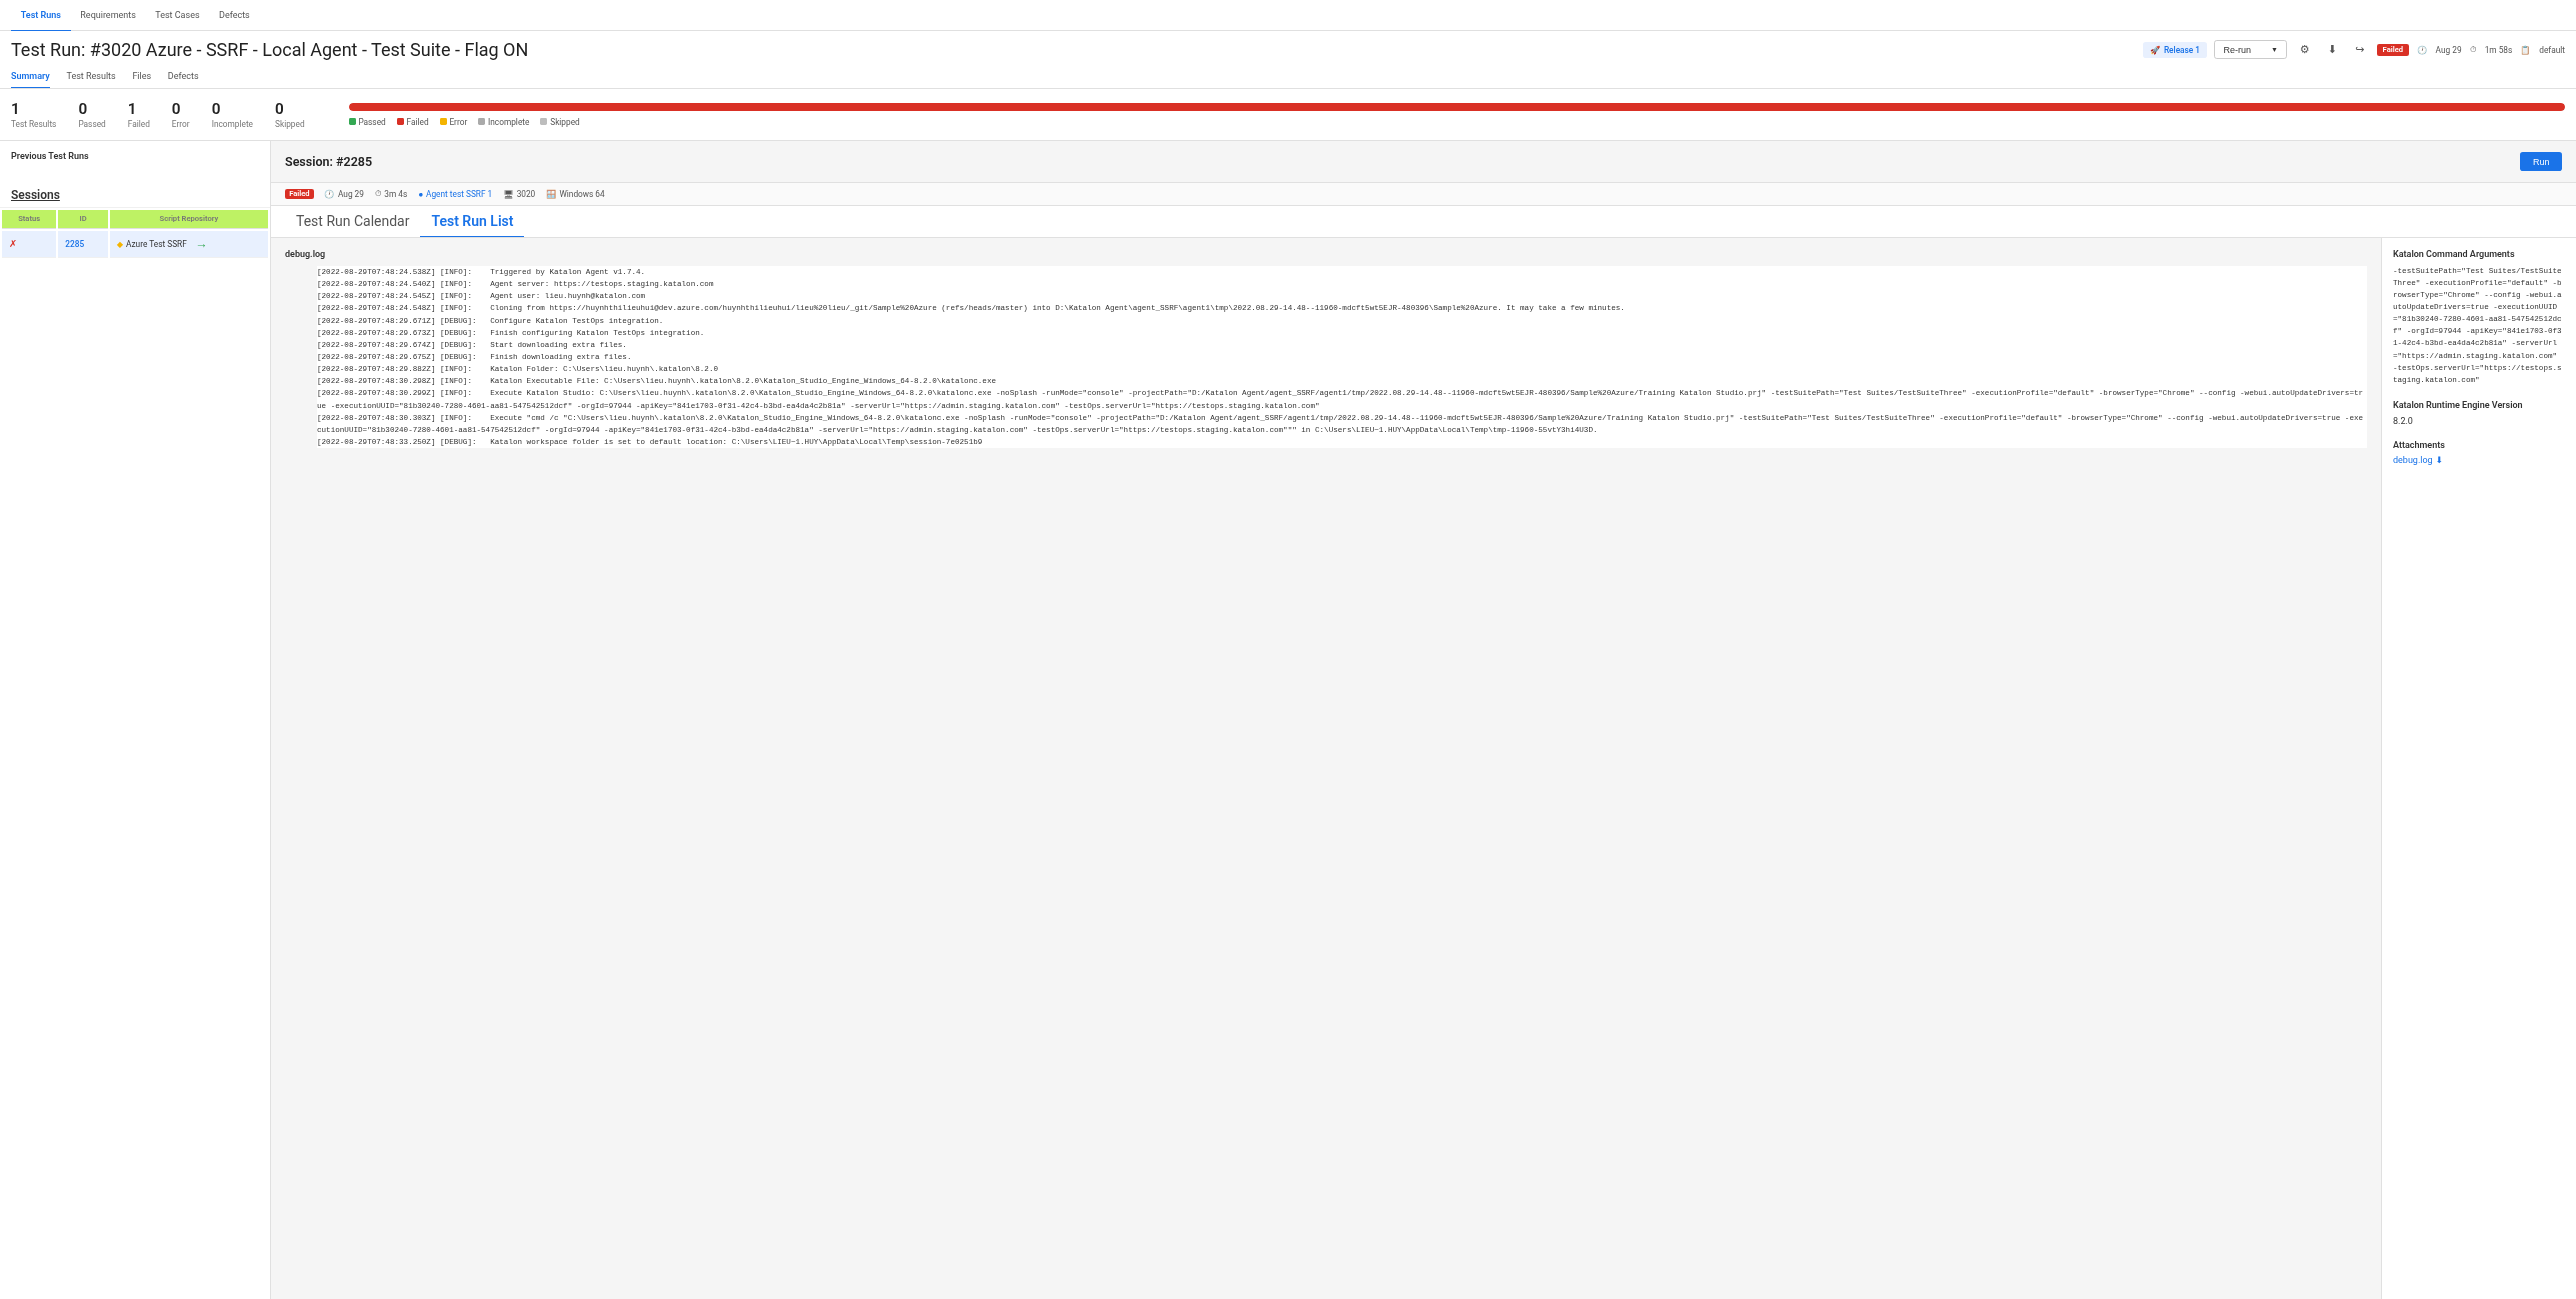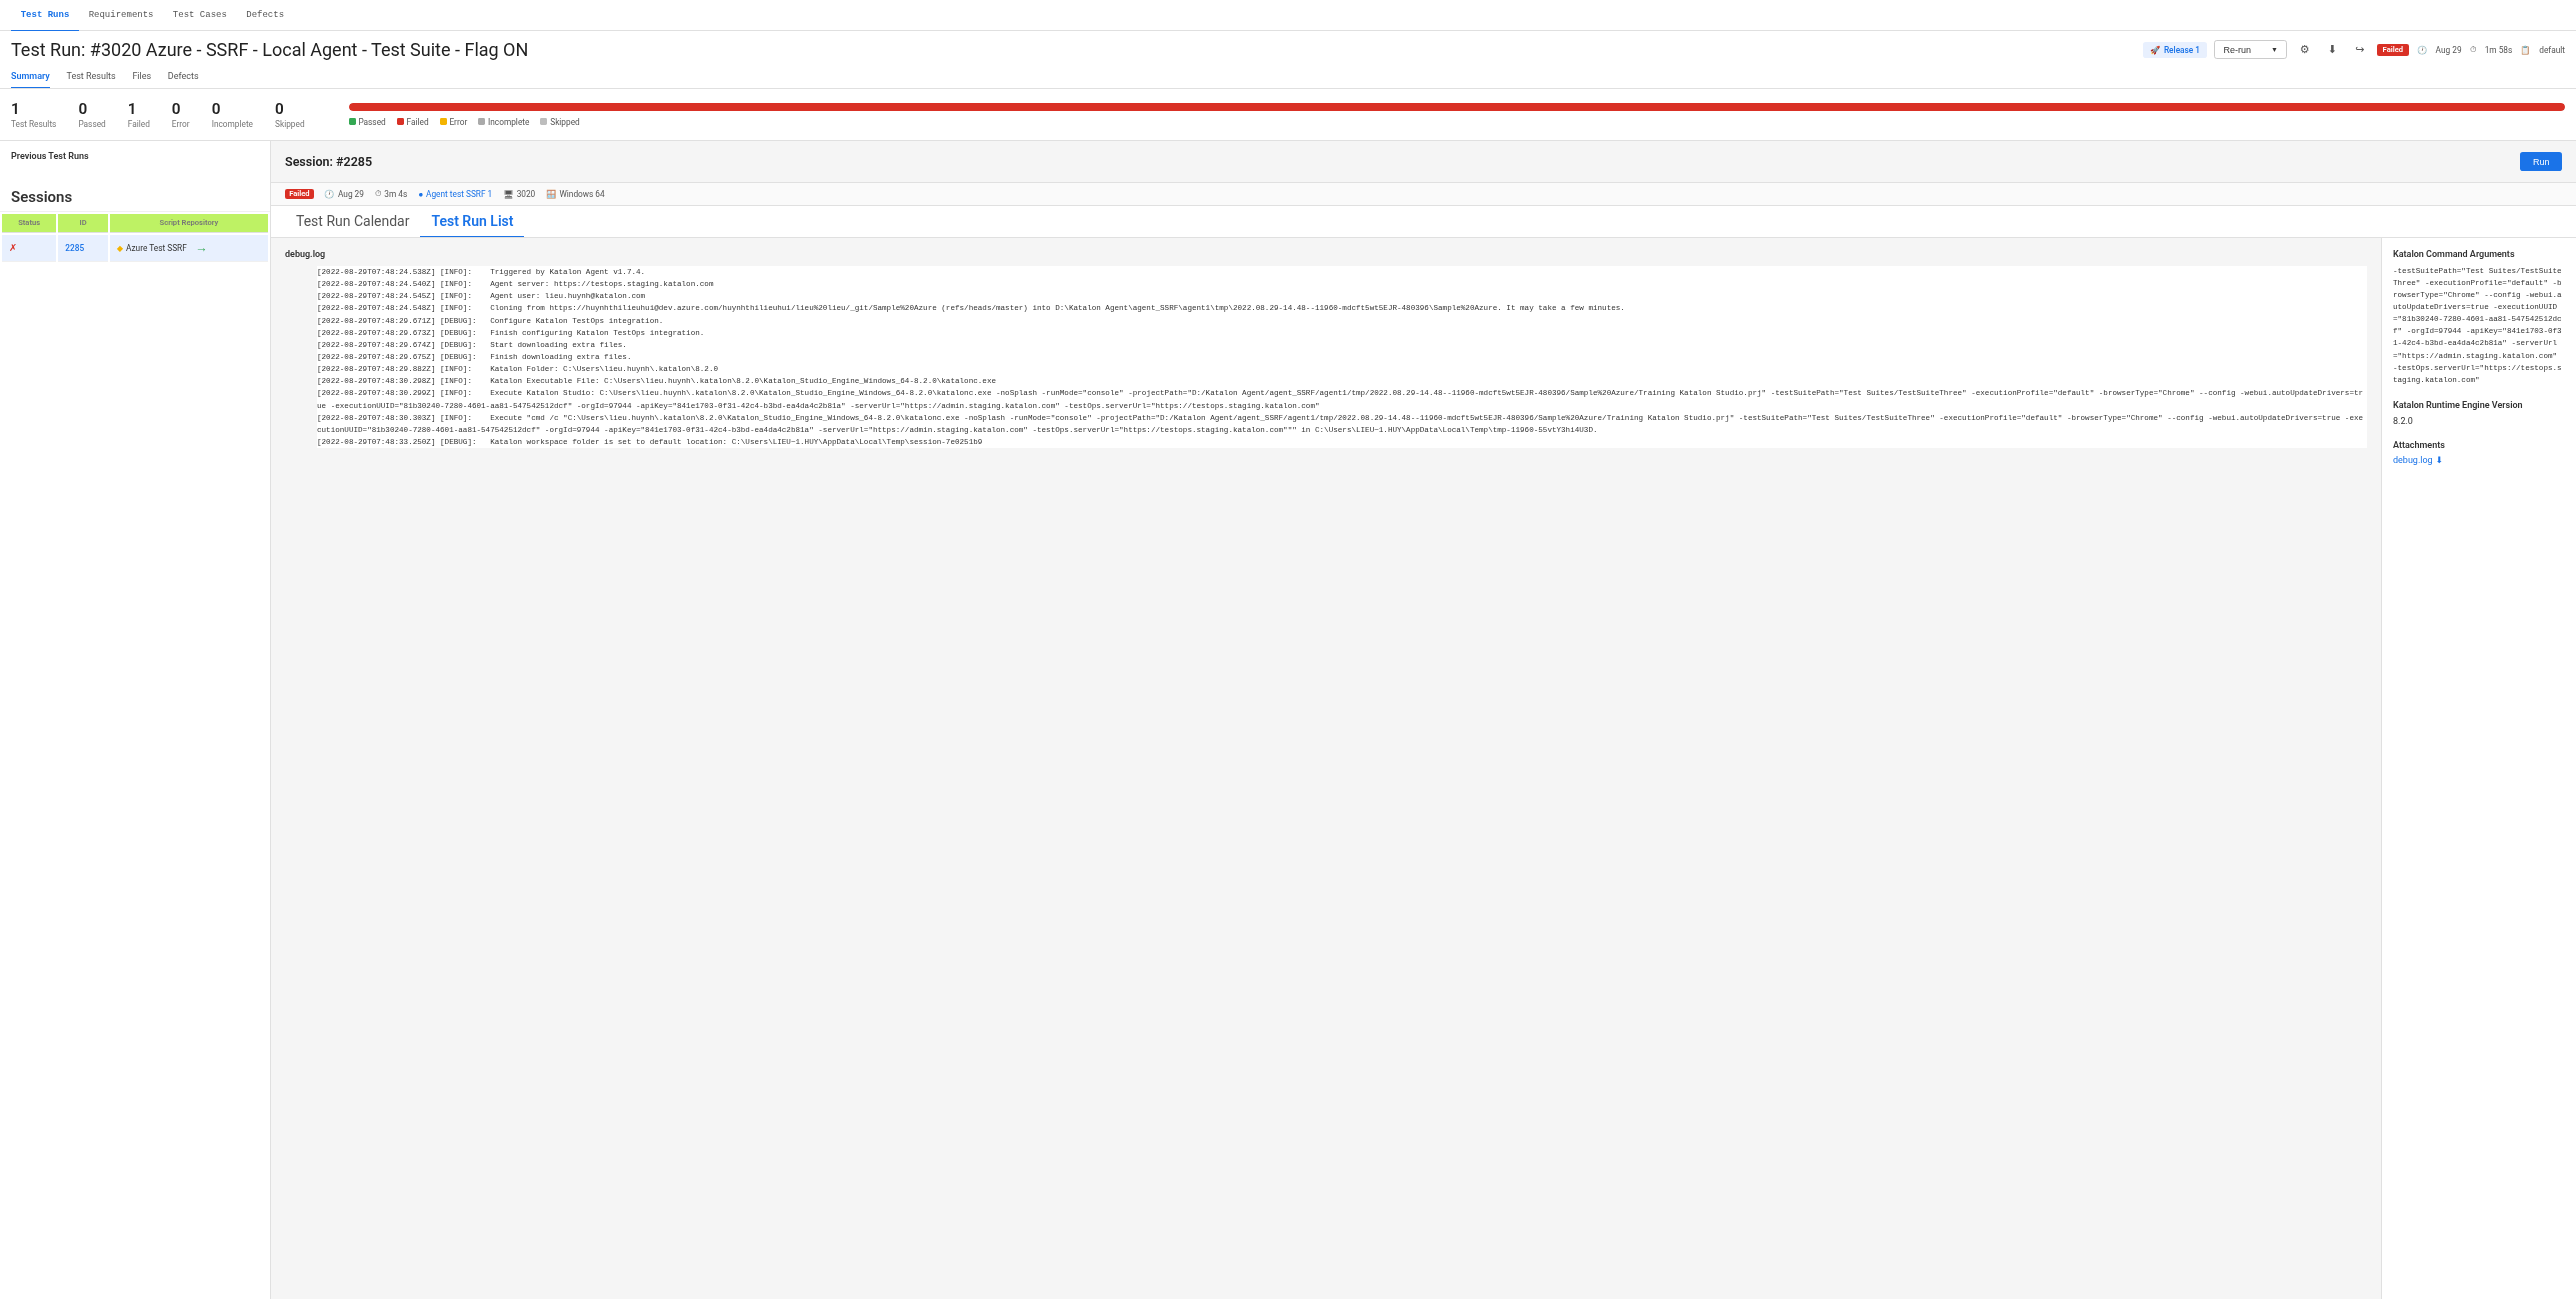--- a/index.html
+++ b/index.html
@@ -1,20 +1,20 @@
 <!DOCTYPE html>
 <html style="font-size:11px"><head>
   <meta charset="utf-8">
   <style>
     * { box-sizing: border-box; margin: 0; padding: 0; }
     body { font-family: -apple-system, BlinkMacSystemFont, 'Segoe UI', Roboto, sans-serif; background: #f5f5f5; font-size: 9px; color: #333; }
 
     
     .top-nav { background: #fff; border-bottom: 0.7px solid #e0e0e0; display: flex; align-items: center; padding: 0 11px; height: 31px; }
-    .top-nav-item { padding: 0 9.7px; height: 31px; display: flex; align-items: center; cursor: pointer; color: #555; font-size: 9px; border-bottom: 1.4px solid transparent; font-family: Liberation Mono, monospace; }
+    .top-nav-item { padding: 0 9.7px; height: 31px; display: flex; align-items: center; cursor: pointer; color: #555; font-size: 9px; border-bottom: 1.4px solid transparent; }
     .top-nav-item.active { color: #1a73e8; border-bottom: 1.4px solid #1a73e8; font-weight: 600; }
 
     
     .page-header { background: #fff; padding: 8.3px 11px 0; border-bottom: 0.7px solid #e0e0e0; }
     .page-header-top { display: flex; align-items: center; justify-content: space-between; margin-bottom: 5.6px; }
     .page-title { font-size: 18px; font-weight: 400; color: #222; }
     .header-actions { display: flex; align-items: center; gap: 7px; }
     .release-badge { display: flex; align-items: center; gap: 3.5px; background: #e8f0fe; color: #1a73e8; padding: 2.8px 7px; border-radius: 2.8px; font-size: 8.3px; font-weight: 500; }
     .btn-rerun { display: flex; align-items: center; gap: 20px; background: #fff; border: 0.7px solid #ccc; border-radius: 2.8px; padding: 3.5px 8.3px; cursor: pointer; font-size: 9px; color: #333; }
     .btn-icon { background: none; border: none; cursor: pointer; color: #555; padding: 2.8px 5.6px; font-size: 11px; }
@@ -39,21 +39,21 @@
     .progress-bar-fill { height: 100%; background: #d93025; border-radius: 4.2px; }
     .legend { display: flex; gap: 11px; font-size: 8.3px; color: #555; align-items: center; }
     .legend-item { display: flex; align-items: center; gap: 2.8px; }
     .legend-dot { width: 7px; height: 7px; border-radius: 1.4px; }
 
     
     .content-area { display: flex; height: calc(100vh - 139px); }
 
     
     .left-panel { width: 271px; min-width: 271px; background: #fff; border-right: 0.7px solid #e0e0e0; display: flex; flex-direction: column; }
-    .section-title { font-size: 15px; font-weight: 600; color: #333; padding: 9.7px 11px 5.6px; border-bottom: 0.7px solid #f0f0f0; }
+    .section-title { font-size: 12px; font-weight: 600; color: #333; padding: 9.7px 11px 5.6px; border-bottom: 0.7px solid #f0f0f0; text-decoration: underline; }
     .sessions-table { width: 100%; }
     .sessions-table th { font-size: 7.6px; color: #777; font-weight: 600; padding: 4.2px 7px; border-bottom: 0.7px solid #e0e0e0; text-align: center; background: #bef264; }
     .sessions-table td { padding: 5.6px 7px; border-bottom: 0.7px solid #f0f0f0; font-size: 8.3px; vertical-align: middle; }
     .sessions-table tr.active-row { background: #e8f0fe; }
     .status-error { color: #d93025; font-size: 9.7px; }
     .session-id-link { color: #1a73e8; cursor: pointer; text-decoration: none; font-weight: 500; }
     .diamond-icon { color: #f4b400; font-size: 8.3px; }
     .arrow-indicator { color: #34a853; font-size: 12.5px; margin-left: 5.6px; }
 
     

